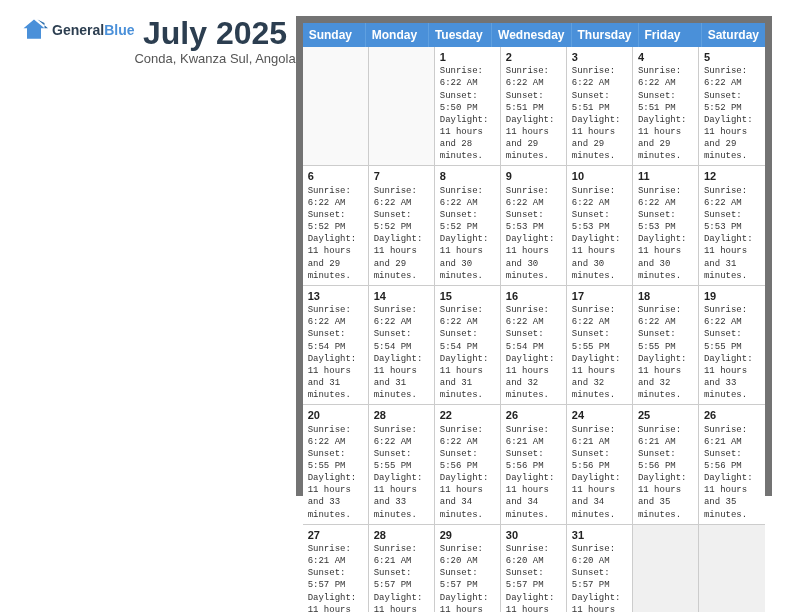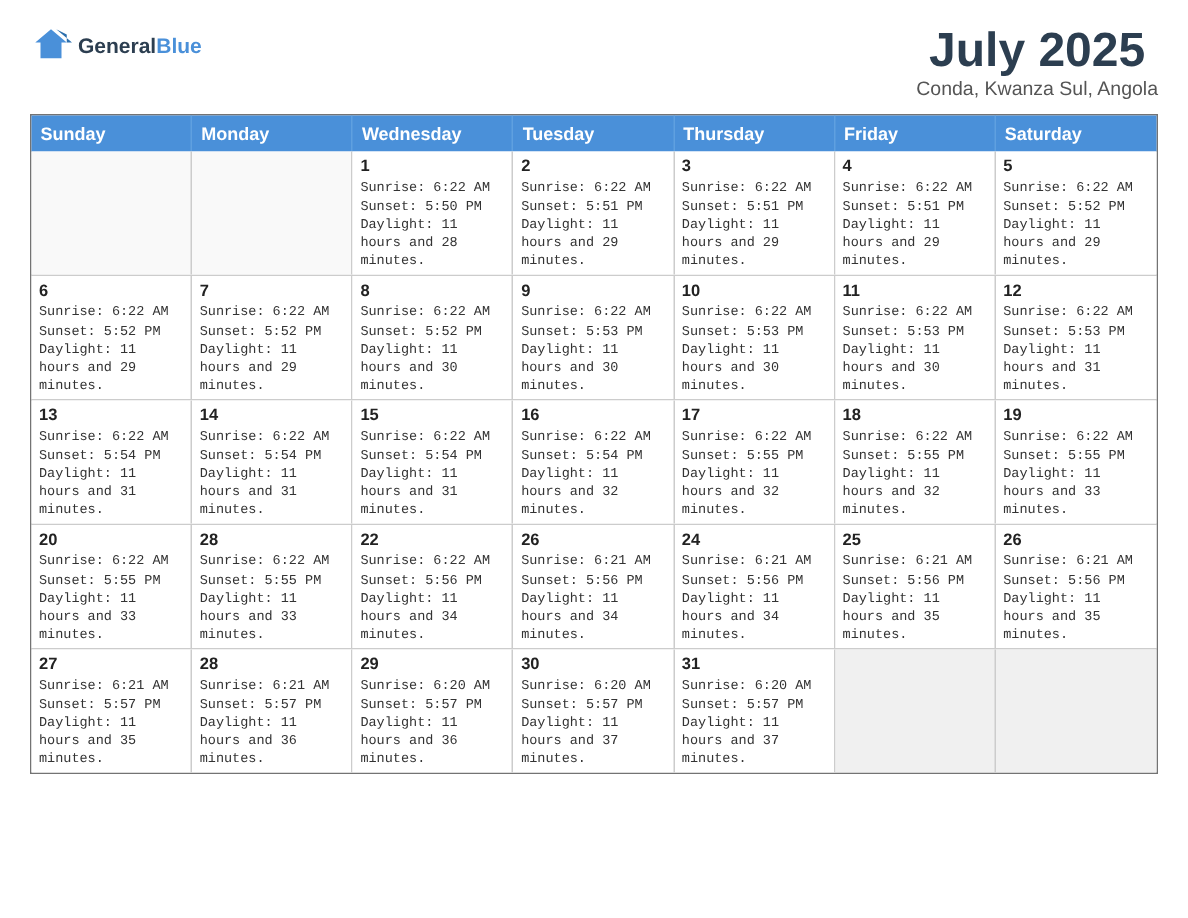--- a/index.html
+++ b/index.html
@@ -8,21 +8,21 @@
       background: #fff;
       width: 792px;
       height: 612px;
       overflow: hidden;
     }
     .page {
       width: 792px;
       height: 508px;
       padding: 16px 20px 12px 20px;
       display: flex;
-      flex-direction: column;
+      flex-direction: row;
     }
     .header {
       display: flex;
       justify-content: space-between;
       align-items: flex-start;
       margin-bottom: 10px;
     }
     .logo {
       display: flex;
       align-items: center;
@@ -42,21 +42,21 @@
       line-height: 1.1;
     }
     .location {
       font-size: 13px;
       color: #555;
     }
     .calendar {
       flex: 1;
       display: flex;
       flex-direction: column;
-      border: 1px solid #737373;
+      border: 7px solid #737373;
     }
     .cal-header {
       display: grid;
       grid-template-columns: repeat(7, 1fr);
       background: #4a90d9;
     }
     .cal-header-cell {
       color: #fff;
       font-size: 12px;
       font-weight: bold;
@@ -122,22 +122,22 @@
     <div class="title-block">
       <div class="month-title">July 2025</div>
       <div class="location">Conda, Kwanza Sul, Angola</div>
     </div>
   </div>
 
   <div class="calendar">
     <div class="cal-header">
     <div class="cal-header-cell">Sunday</div>
         <div class="cal-header-cell">Monday</div>
+        <div class="cal-header-cell">Tuesday</div>
         <div class="cal-header-cell">Wednesday</div>
-        <div class="cal-header-cell">Tuesday</div>
         <div class="cal-header-cell">Thursday</div>
         <div class="cal-header-cell">Friday</div>
         <div class="cal-header-cell">Saturday</div>
       </div>
     <div class="cal-body">
     <div class="cal-row">
           <div class="cal-cell empty"></div>
           <div class="cal-cell empty"></div>
           <div class="cal-cell">
             <span class="day-num">1</span>

